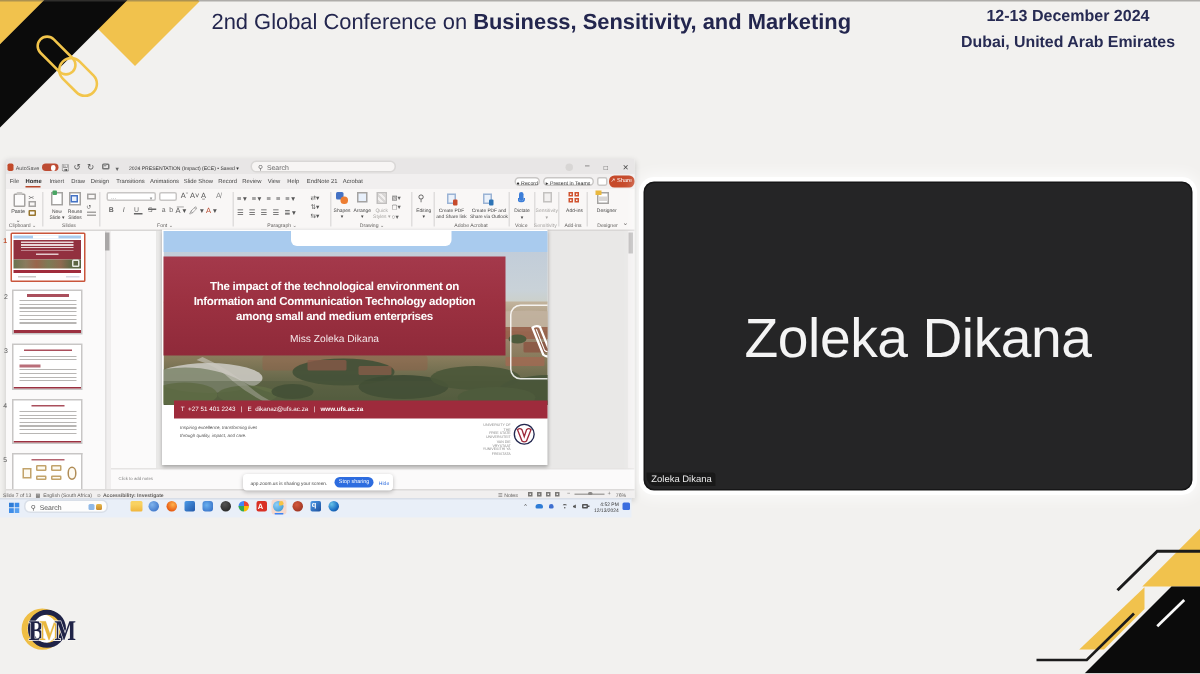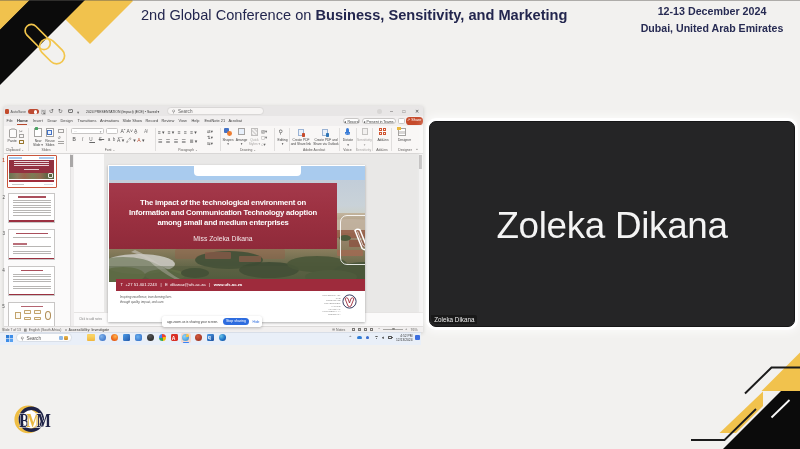--- a/index.html
+++ b/index.html
@@ -237,21 +237,21 @@
 <div class="abs" style="left:352px;top:327.8px;width:3px;height:3px;border:0.7px solid #7A7876;background:#EBE9E8;"></div>
 <div class="abs" style="left:358px;top:327.8px;width:3px;height:3px;border:0.7px solid #7A7876;background:#CFCDCC;"></div>
 <div class="abs" style="left:364px;top:327.8px;width:3px;height:3px;border:0.7px solid #7A7876;"></div>
 <div class="abs" style="left:370px;top:327.8px;width:3px;height:3px;border:0.7px solid #7A7876;"></div>
 <div class="abs" style="left:378px;top:327.4px;font-size:3.8px;color:#605E5C;">−</div>
 <div class="abs" style="left:383px;top:329.2px;width:20px;height:0.8px;background:#A8A6A4;"></div>
 <div class="abs" style="left:392px;top:327.9px;width:2.6px;height:2.6px;background:#8A8886;border-radius:50%;"></div>
 <div class="abs" style="left:405px;top:327.4px;font-size:3.8px;color:#605E5C;">+</div>
 <div class="abs" style="left:410.5px;top:327.7px;font-size:3.5px;color:#605E5C;">76%</div>
 
-<div class="abs" id="slide" style="left:107.5px;top:165px;width:257px;height:157px;background:#fff;box-shadow:0 1px 2.5px rgba(0,0,0,0.3);overflow:hidden;">
+<div class="abs" id="slide" style="left:107.5px;top:153px;width:257px;height:157px;background:#fff;box-shadow:0 1px 2.5px rgba(0,0,0,0.3);overflow:hidden;">
 
   <svg class="abs" style="left:1.5px;top:14.5px;" width="278" height="102" viewBox="0 0 278 102">
     <defs>
       <linearGradient id="sky" x1="0" y1="0" x2="0" y2="1">
         <stop offset="0" stop-color="#C2CDD9"></stop>
           <stop offset="0.75" stop-color="#C9D2D8"></stop>
           <stop offset="1" stop-color="#CCD0C9"></stop>
       </linearGradient>
       <linearGradient id="gnd" x1="0" y1="0" x2="0" y2="1">
         <stop offset="0" stop-color="#C2B49D"></stop>

